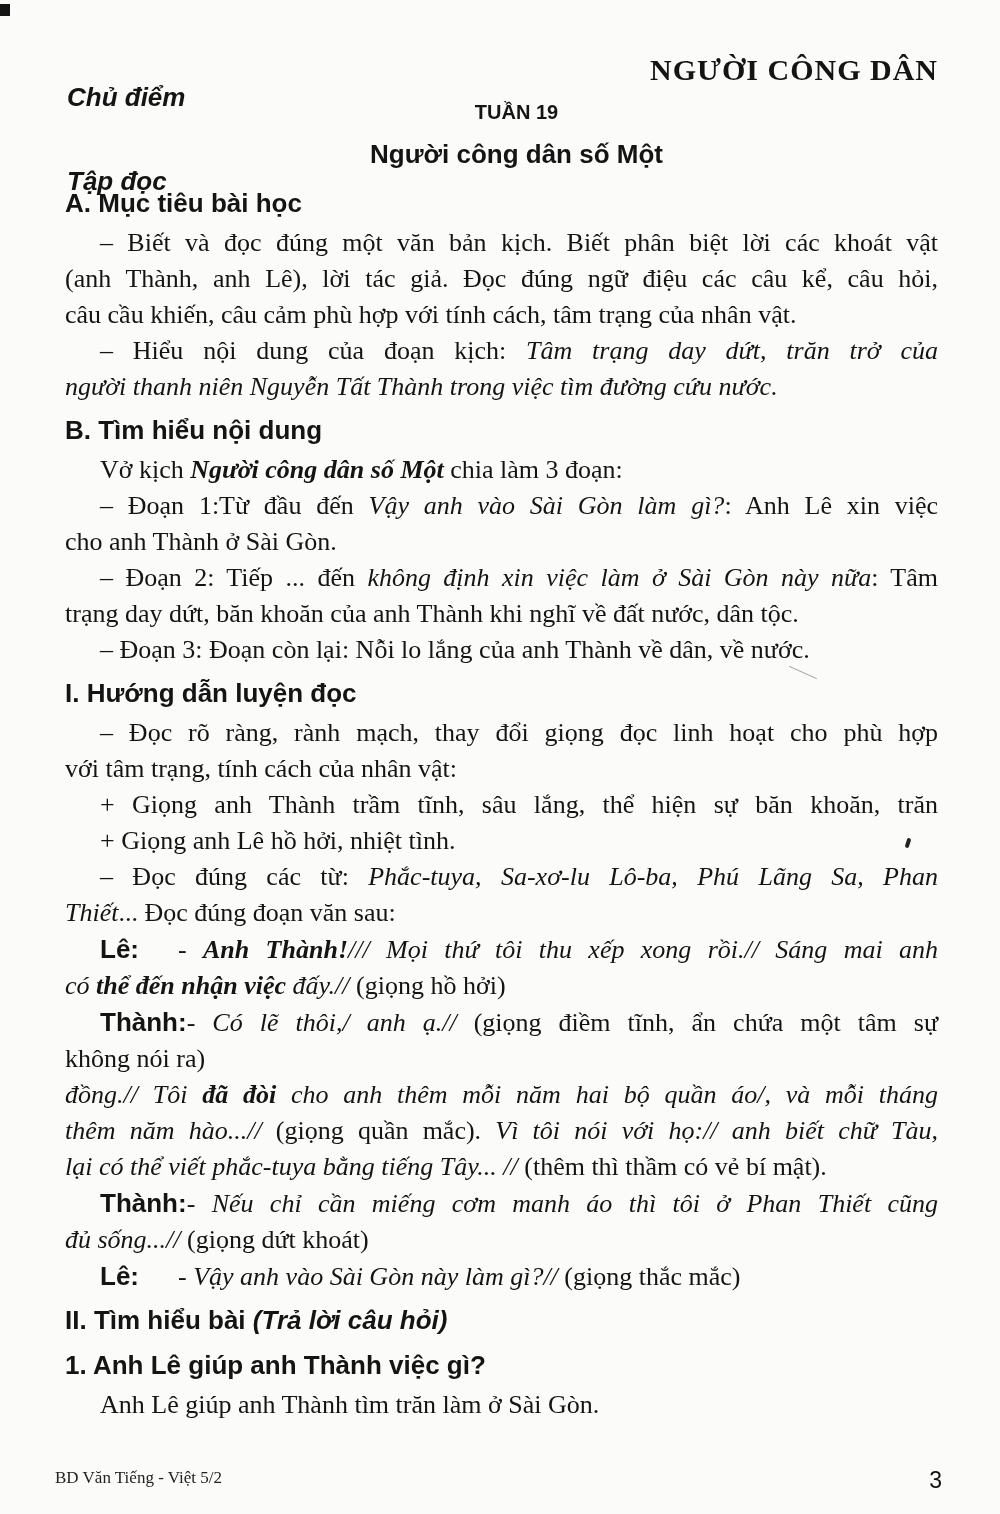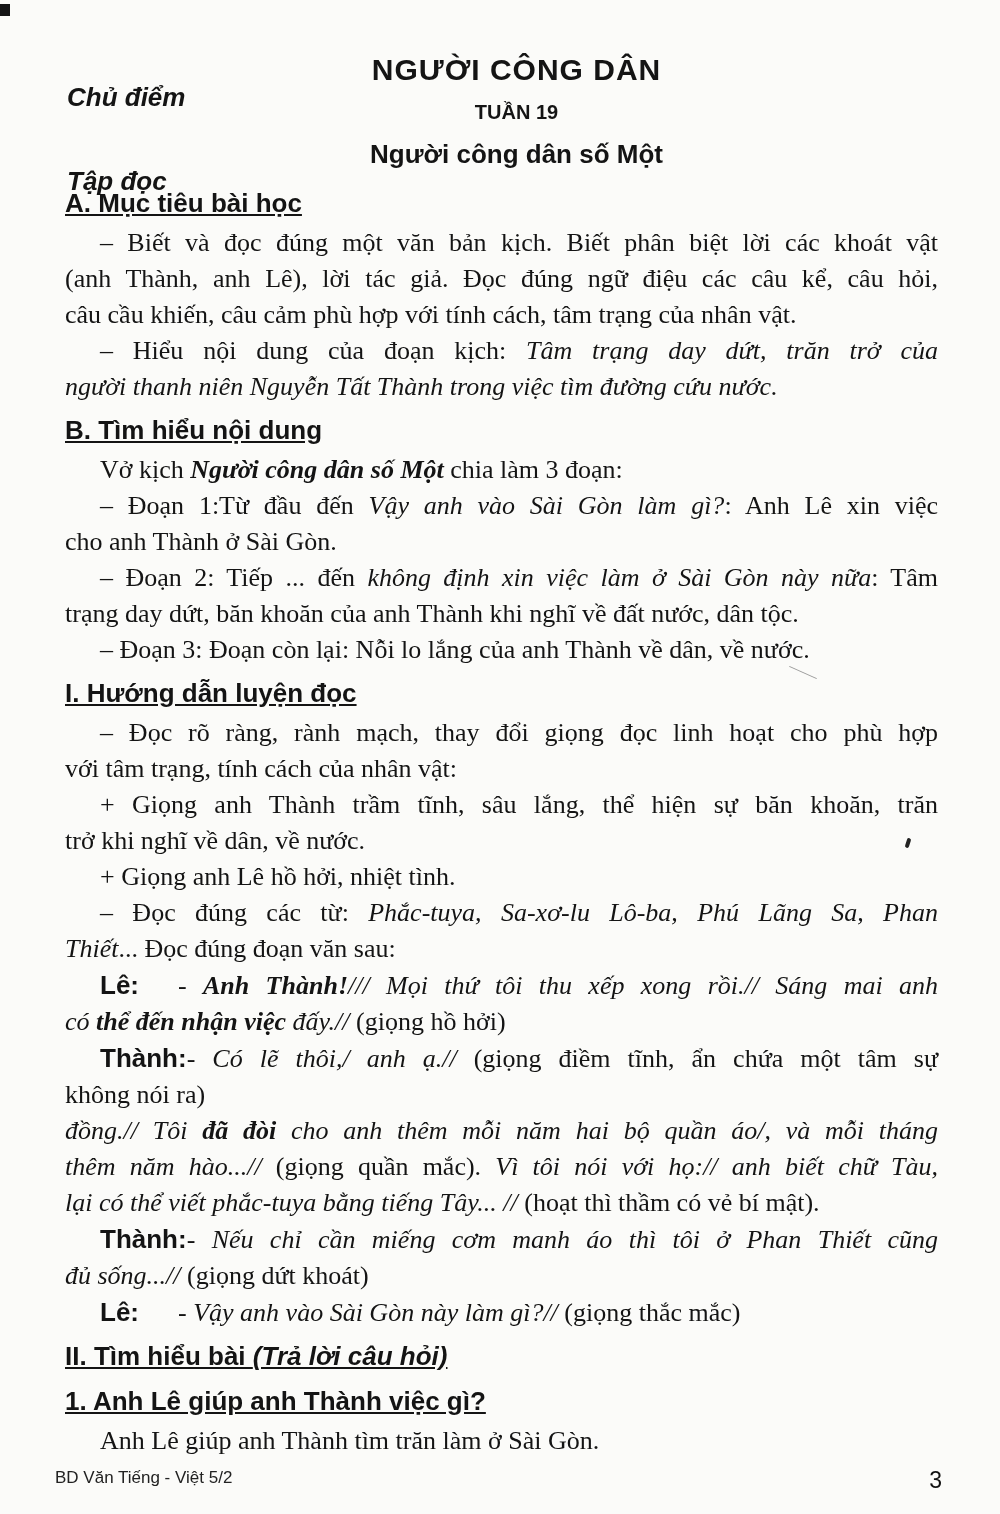--- a/index.html
+++ b/index.html
@@ -5,40 +5,40 @@
   html,body{margin:0;padding:0;}
   body{width:1000px;height:1514px;position:relative;background:#fbfbf9;overflow:hidden;
        font-family:"Liberation Serif",serif;color:#141414;}
   .page{position:absolute;inset:0;}
   .doc{position:absolute;left:65px;right:62px;top:0;}
   .hdr{padding-top:50px;}
   .hdr-row{position:relative;line-height:40px;height:40px;}
   .hdr-row.r2{height:44px;line-height:44px;}
   .topic-label{position:absolute;left:2px;top:0;font-family:"Liberation Sans",sans-serif;
                font-weight:bold;font-style:italic;font-size:26px;margin-top:27px;}
-  .c-title{text-align:center;font-family:Liberation Sans, sans-serif;font-weight:bold;
+  .c-title{text-align:right;font-family:Liberation Serif, serif;font-weight:bold;
            font-size:30px;letter-spacing:1px;padding-left:30px;}
   .c-week{text-align:center;font-family:"Liberation Sans",sans-serif;font-weight:bold;
           font-size:20px;padding-left:30px;}
   .c-lesson{text-align:center;font-family:"Liberation Sans",sans-serif;font-weight:bold;
             font-size:26px;padding-left:30px;}
   .body-blocks{margin-top:10px;}
   .block{margin:0;}
   .block.heading{margin:6px 0 2px 0;}
   .line{line-height:36px;font-size:26px;}
   .line.ind{text-indent:35px;}
   .line.stretch{text-align:justify;text-align-last:justify;}
   .run{font-family:"Liberation Serif",serif;}
   .run.sans{font-family:"Liberation Sans",sans-serif;}
   .run.b{font-weight:bold;}
   .run.i{font-style:italic;margin-top:20px;}
   .run.lbl{display:inline-block;min-width:78px;text-indent:0;
            font-family:"Liberation Sans",sans-serif;font-weight:bold;}
-  .block.heading .line{line-height:38px;text-decoration:underline;}
-  .footer-left{position:absolute;left:55px;bottom:26px;font-family:Liberation Sans, sans-serif;
+  .block.heading .line{line-height:38px;}
+  .footer-left{position:absolute;left:55px;bottom:26px;font-family:Liberation Serif, serif;
                font-size:17px;color:#222;}
   .page-num{position:absolute;right:58px;bottom:20px;font-family:"Liberation Sans",sans-serif;
             font-size:23px;color:#111;}
   
   .art-corner{position:absolute;left:0;top:4px;width:10px;height:12px;background:#151515;}
   .art-tick{position:absolute;left:906px;top:838px;width:4px;height:10px;background:#222;
             border-radius:2px;transform:rotate(18deg);}
   .art-scratch{position:absolute;left:788px;top:672px;width:30px;height:1px;background:#9a9a9a;
                transform:rotate(24deg);}
 </style>
@@ -96,41 +96,40 @@
         </div>
         <div class="block heading">
           <div class="line"><span class="run b sans">I. Hướng dẫn luyện đọc</span></div>
         </div>
         <div class="block body">
           <div class="line ind stretch"><span class="run">– Đọc rõ ràng, rành mạch, thay đổi giọng đọc linh hoạt cho phù hợp</span></div>
           <div class="line"><span class="run">với tâm trạng, tính cách của nhân vật:</span></div>
         </div>
         <div class="block body">
           <div class="line ind stretch"><span class="run">+ Giọng anh Thành trầm tĩnh, sâu lắng, thể hiện sự băn khoăn, trăn</span></div>
-          <div class="line"><span class="run">trở khi nghĩ về dân, về nước.</span></div>
         </div>
         <div class="block body">
           <div class="line ind"><span class="run">+ Giọng anh Lê hồ hởi, nhiệt tình.</span></div>
         </div>
         <div class="block body">
           <div class="line ind stretch"><span class="run">– Đọc đúng các từ: </span><span class="run i">Phắc-tuya, Sa-xơ-lu Lô-ba, Phú Lãng Sa, Phan</span></div>
           <div class="line"><span class="run i">Thiết</span><span class="run">... Đọc đúng đoạn văn sau:</span></div>
         </div>
         <div class="block body">
           <div class="line ind stretch"><span class="run lbl">Lê:</span><span class="run">- </span><span class="run b i">Anh Thành!</span><span class="run i">/// </span><span class="run i">Mọi thứ tôi thu xếp xong rồi.// Sáng mai anh</span></div>
           <div class="line"><span class="run i">có </span><span class="run b i">thể đến nhận việc</span><span class="run i"> đấy.//</span><span class="run"> (giọng hồ hởi)</span></div>
         </div>
         <div class="block body">
           <div class="line ind stretch"><span class="run lbl">Thành:</span><span class="run">- </span><span class="run i">Có lẽ thôi,/ anh ạ.//</span><span class="run"> (giọng điềm tĩnh, ẩn chứa một tâm sự</span></div>
           <div class="line"><span class="run">không nói ra)</span></div>
         </div>
         <div class="block body">
           <div class="line stretch"><span class="run i">đồng.// Tôi </span><span class="run b i">đã đòi</span><span class="run i"> cho anh thêm mỗi năm hai bộ quần áo/, và mỗi tháng</span></div>
           <div class="line stretch"><span class="run i">thêm năm hào...//</span><span class="run"> (giọng quần mắc). </span><span class="run i">Vì tôi nói với họ:// anh biết chữ Tàu,</span></div>
-          <div class="line"><span class="run i">lại có thể viết phắc-tuya bằng tiếng Tây... //</span><span class="run"> (hoạt thì thầm có vẻ bí mật).</span></div>
+          <div class="line"><span class="run i">lại có thể viết phắc-tuya bằng tiếng Tây... //</span><span class="run"> (thêm thì thầm có vẻ bí mật).</span></div>
         </div>
         <div class="block body">
           <div class="line ind stretch"><span class="run lbl">Thành:</span><span class="run">- </span><span class="run i">Nếu chỉ cần miếng cơm manh áo thì tôi ở Phan Thiết cũng</span></div>
           <div class="line"><span class="run i">đủ sống...//</span><span class="run"> (giọng dứt khoát)</span></div>
         </div>
         <div class="block body">
           <div class="line ind"><span class="run lbl">Lê:</span><span class="run">- </span><span class="run i">Vậy anh vào Sài Gòn này làm gì?//</span><span class="run"> (giọng thắc mắc)</span></div>
         </div>
         <div class="block heading">
           <div class="line"><span class="run b sans">II. Tìm hiểu bài </span><span class="run b i sans">(Trả lời câu hỏi)</span></div>

